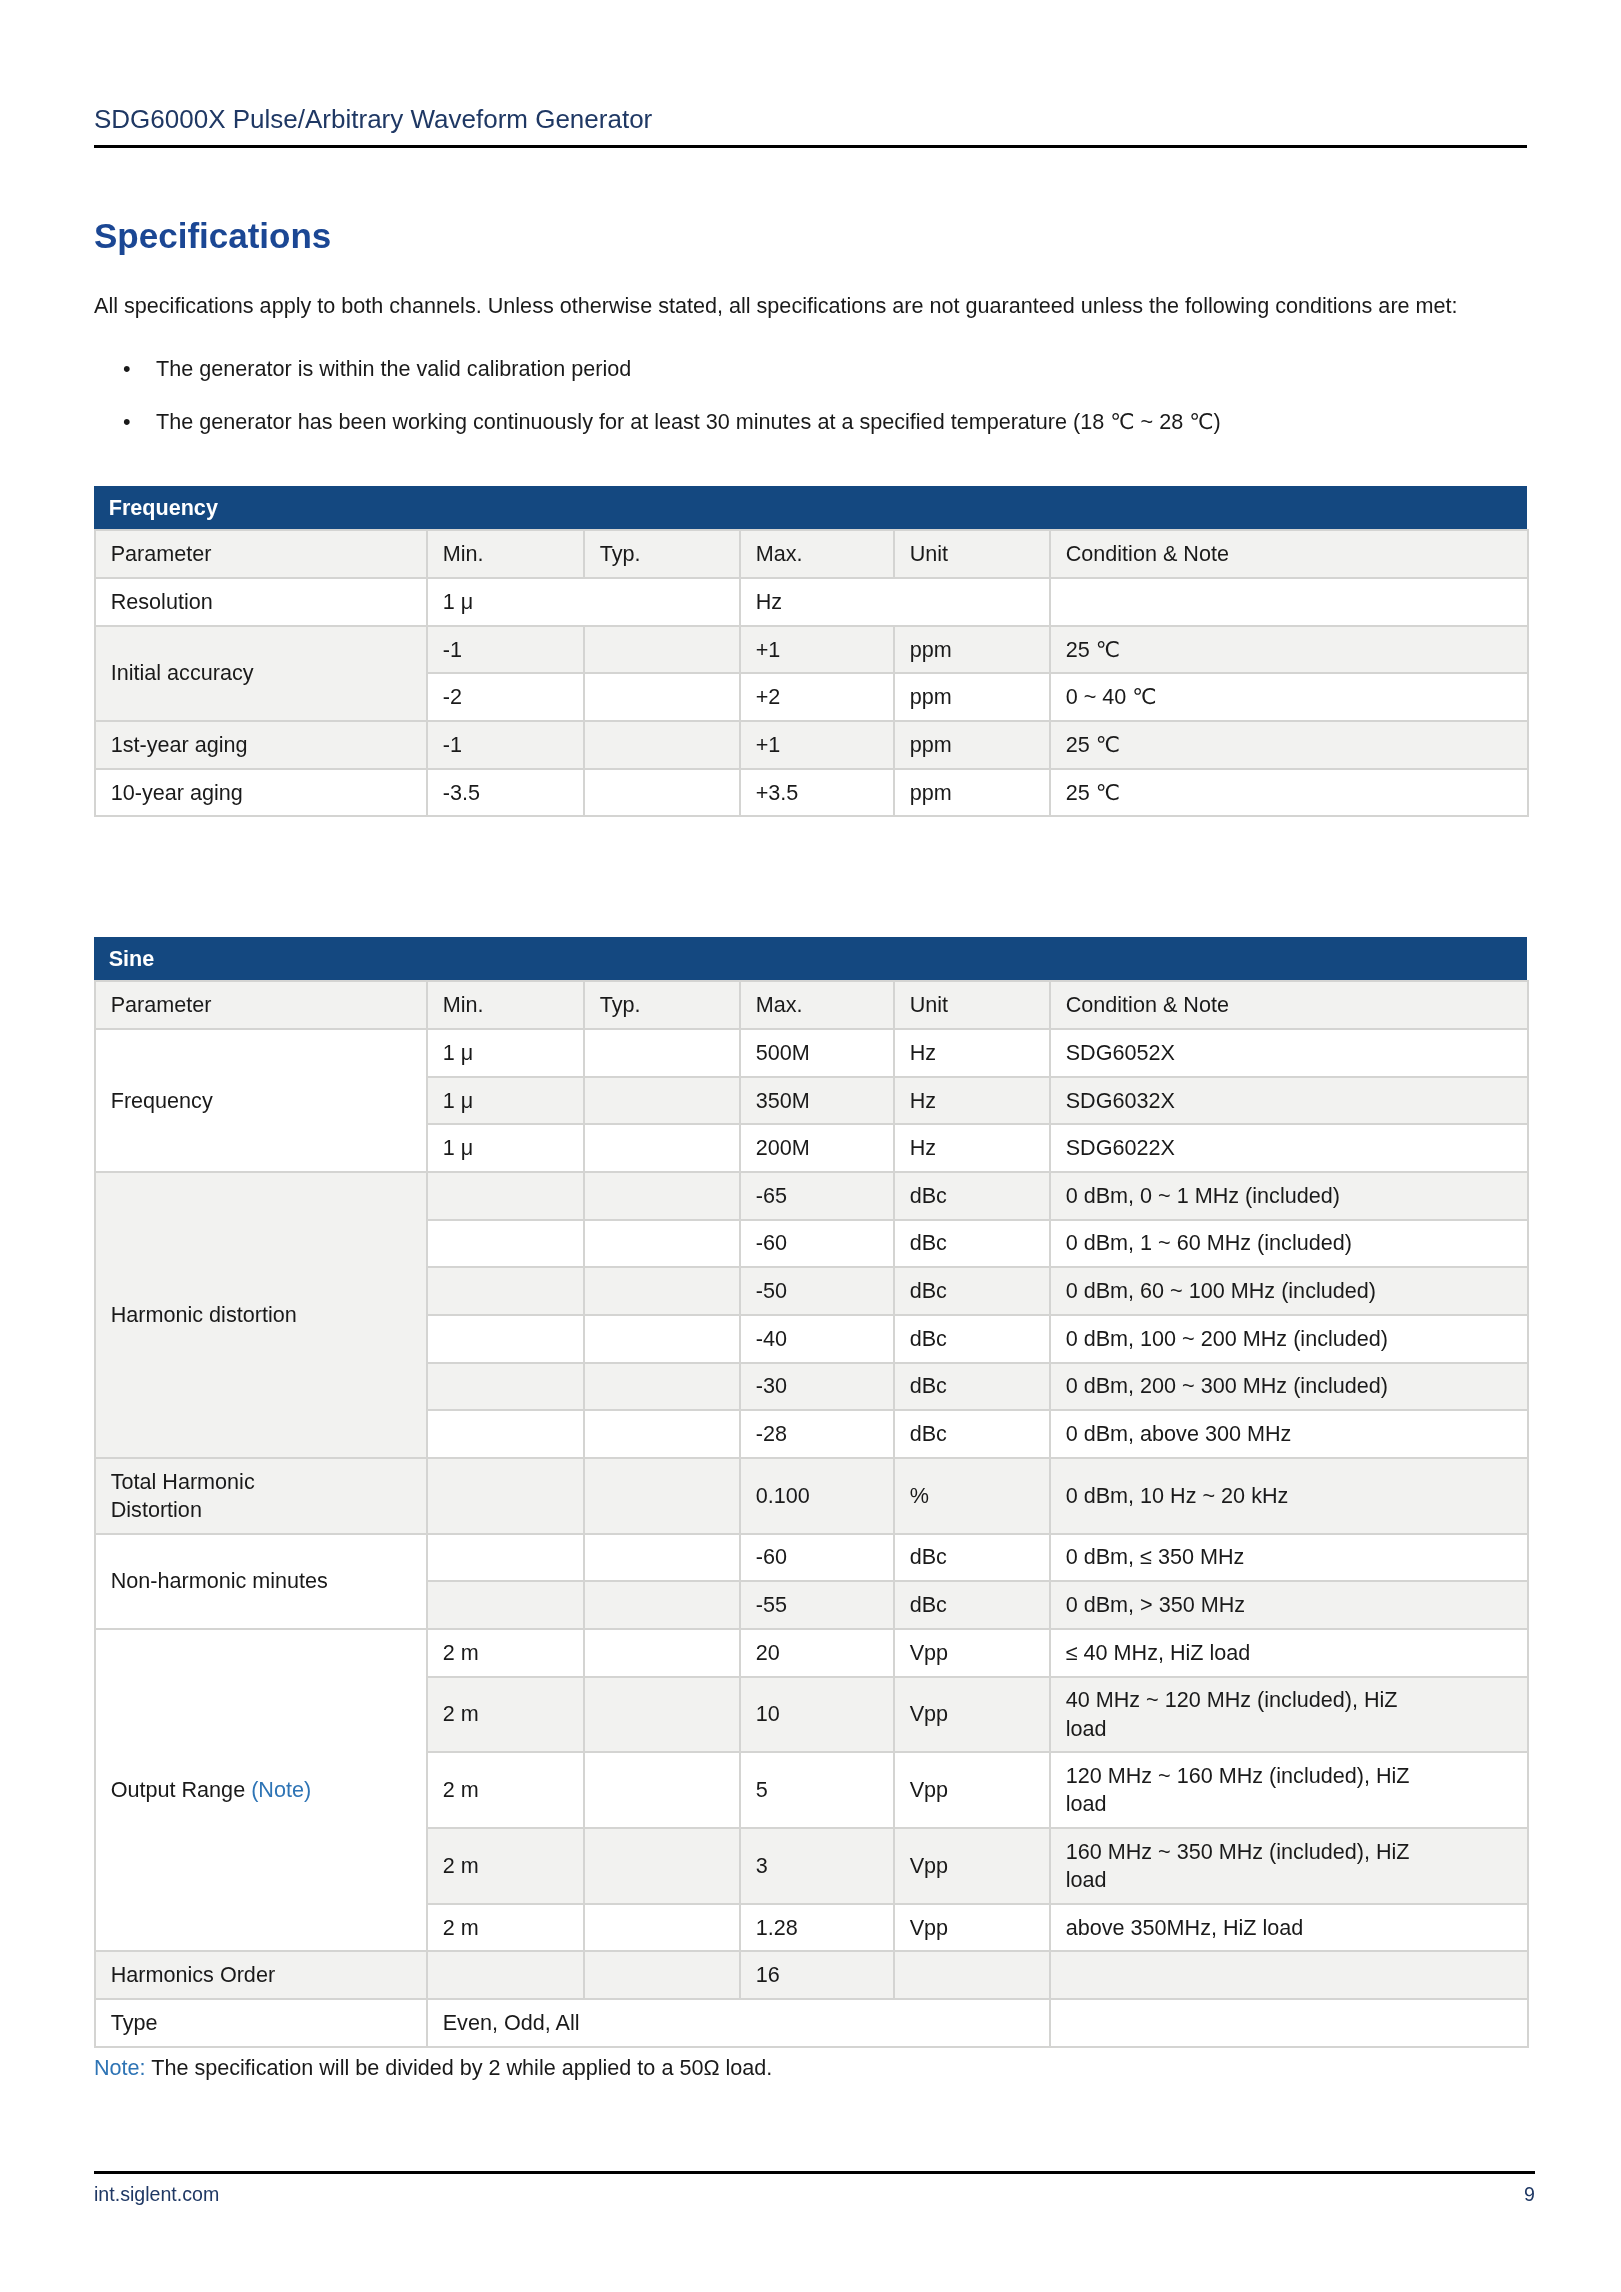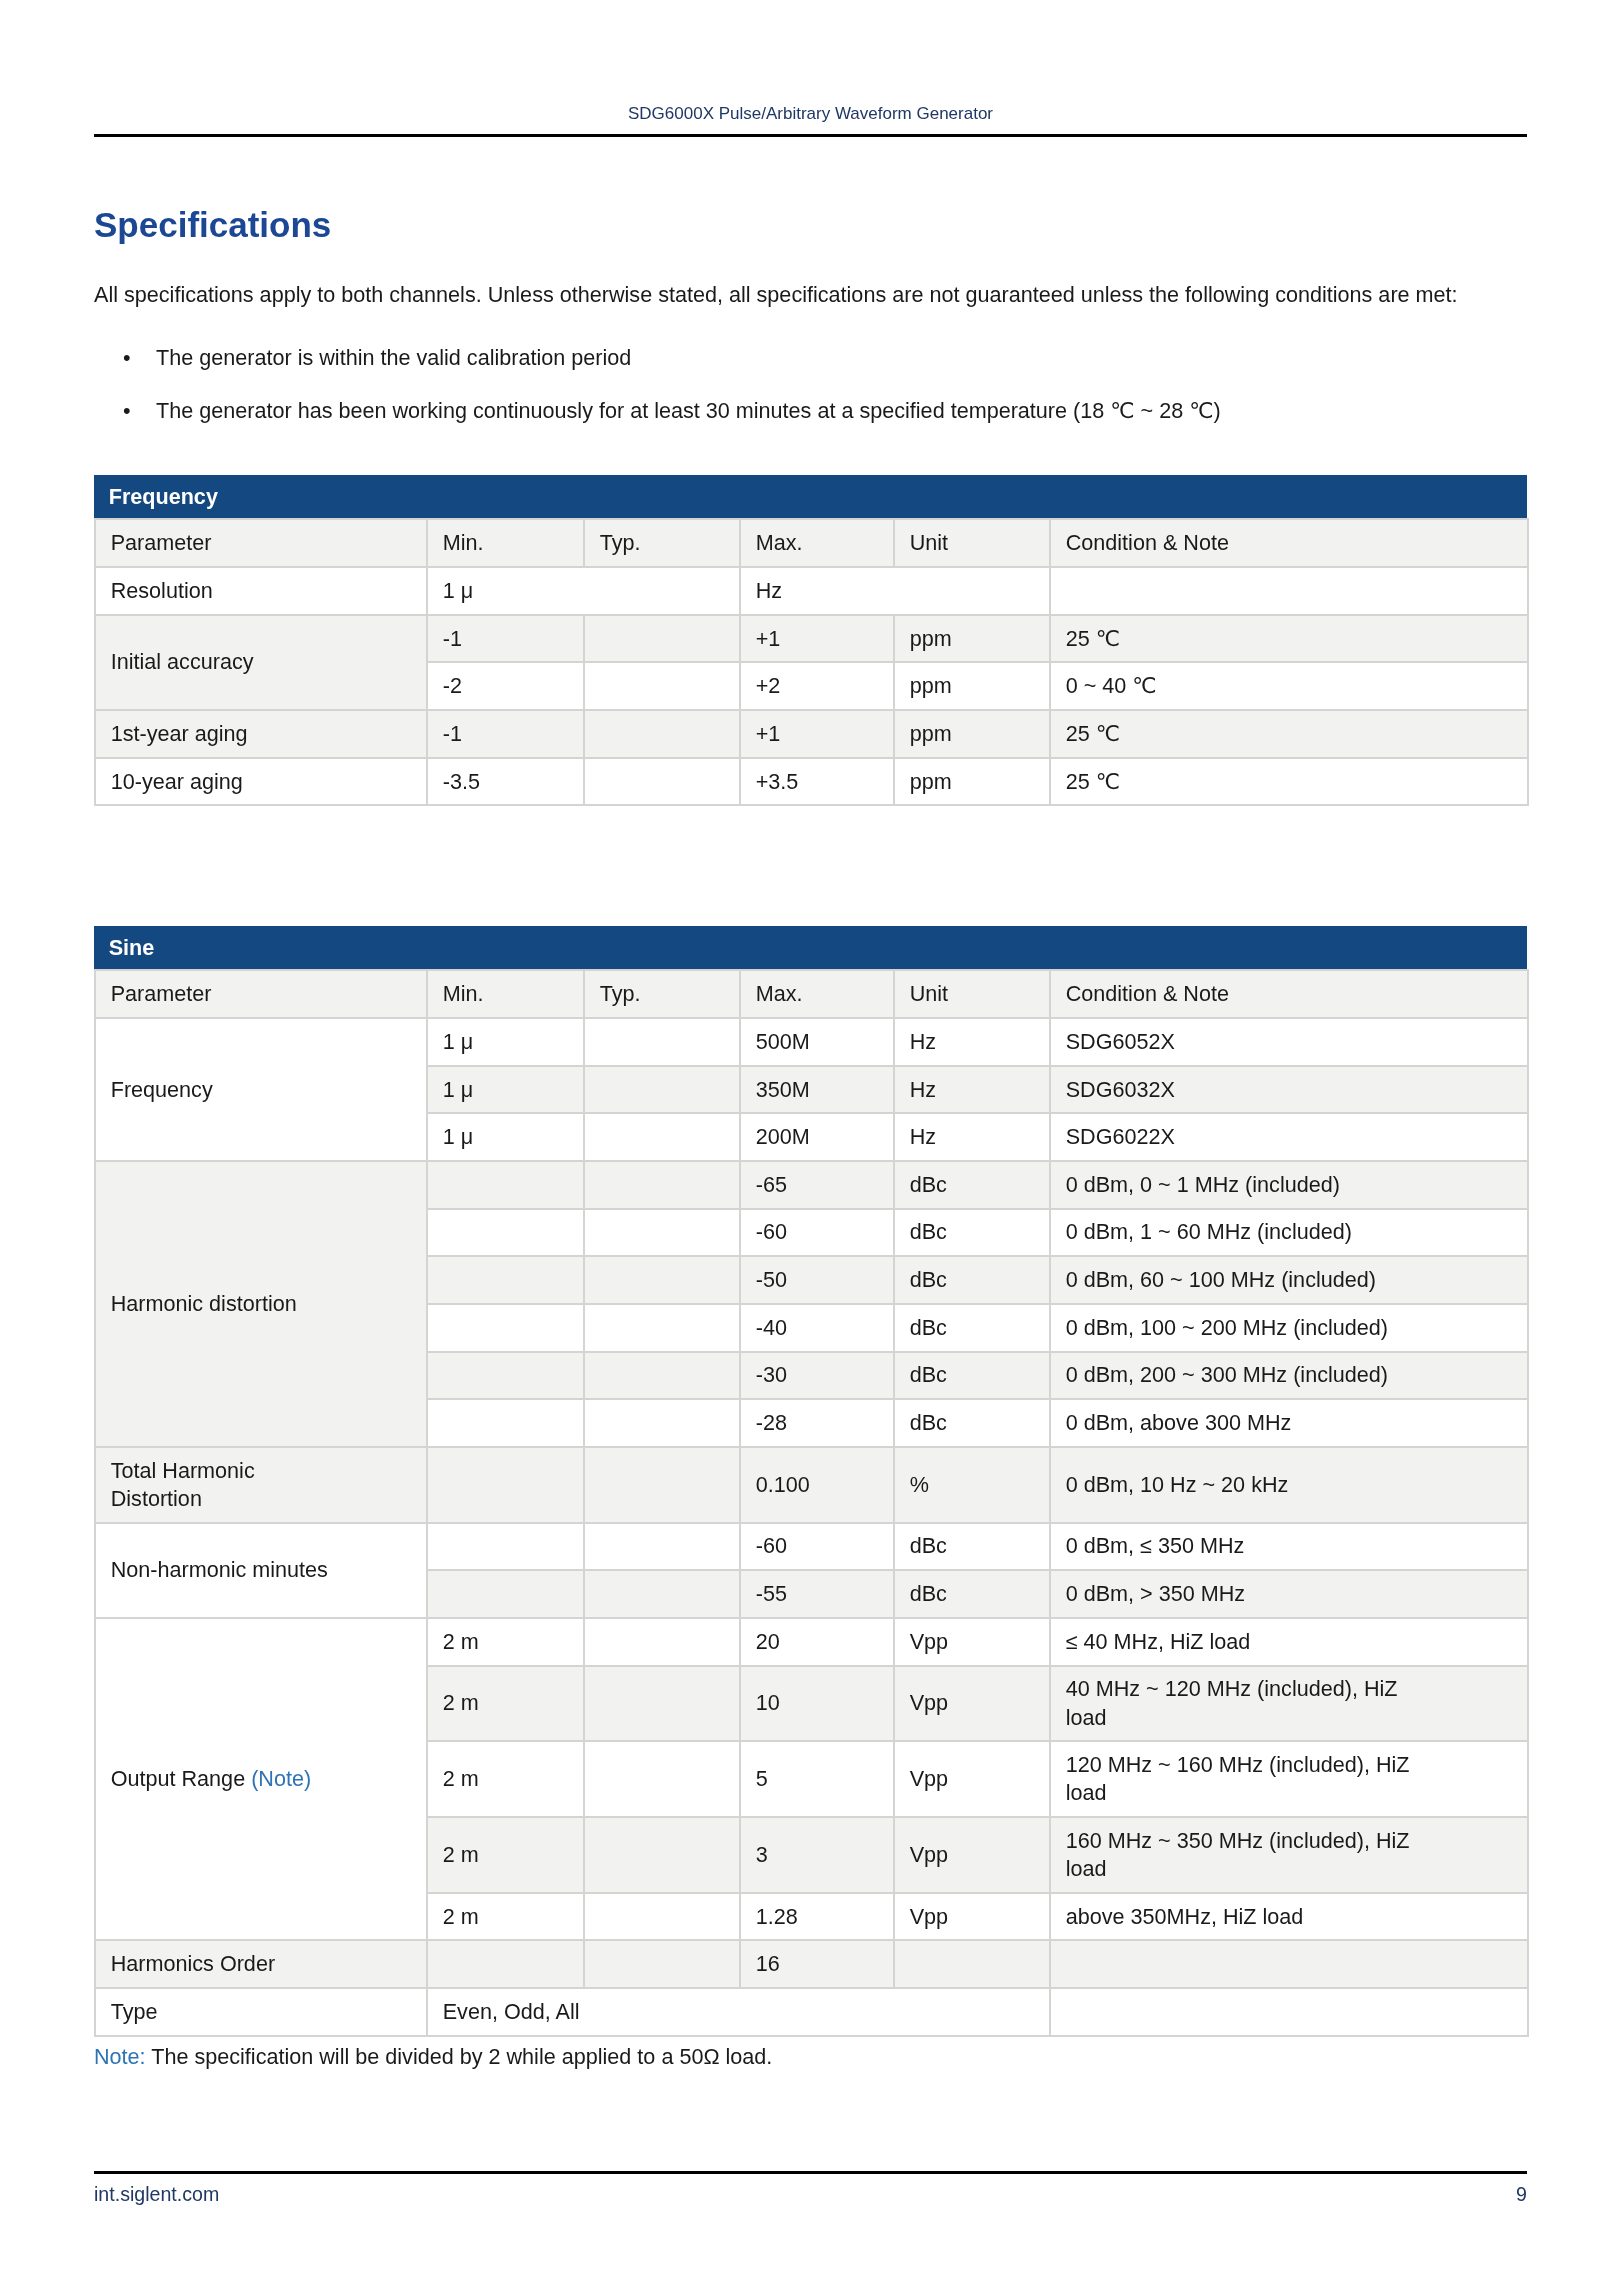--- a/index.html
+++ b/index.html
@@ -9,22 +9,22 @@
     background:#fff;
     font-family:"Liberation Sans","DejaVu Sans",sans-serif;
     color:var(--text-dark,#1a1a1a);
     overflow:hidden;
   }
   .margins { padding-left:94px; padding-right:94px; }
 
   
   .doc-header { padding-top:104px; }
   .doc-header .htext {
-    display:block; text-align:center;
-    font-size:17px; color:var(--navy-text,#1f3864);
+    display:block; text-align:left;
+    font-size:26px; color:var(--navy-text,#1f3864);
   }
   .rule { height:2.9px; background:var(--rule-black,#000); margin-top:9.8px; }
 
   
   .page-title {
     margin:68px 0 0 0;
     font-size:35px; font-weight:bold;
     color:var(--title-blue,#1b4794);
   }
   .intro { margin-top:25.5px; font-size:21.6px; line-height:2.35; }
@@ -61,21 +61,21 @@
   col.c-typ   { width:156px; }
   col.c-max   { width:154px; }
   col.c-unit  { width:156px; }
   col.c-cond  { width:478px; }
 
   .link { color:var(--link-blue,#2e74b5); }
 
   .note-line { margin-top:7px; font-size:21.6px; }
 
   
-  .footer { position:absolute; left:94px; right:94px; top:2171px; }
+  .footer { position:absolute; left:94px; right:86px; top:2171px; }
   .footer .rule { margin-top:0; }
   .footer-row {
     display:flex; justify-content:space-between;
     margin-top:8.8px; font-size:19.6px;
     color:var(--navy-text,#1f3864);
   }
   .footer-row .flink { color:var(--navy-text,#1f3864); text-decoration:none; }
 </style>
 </head>
 <body>

